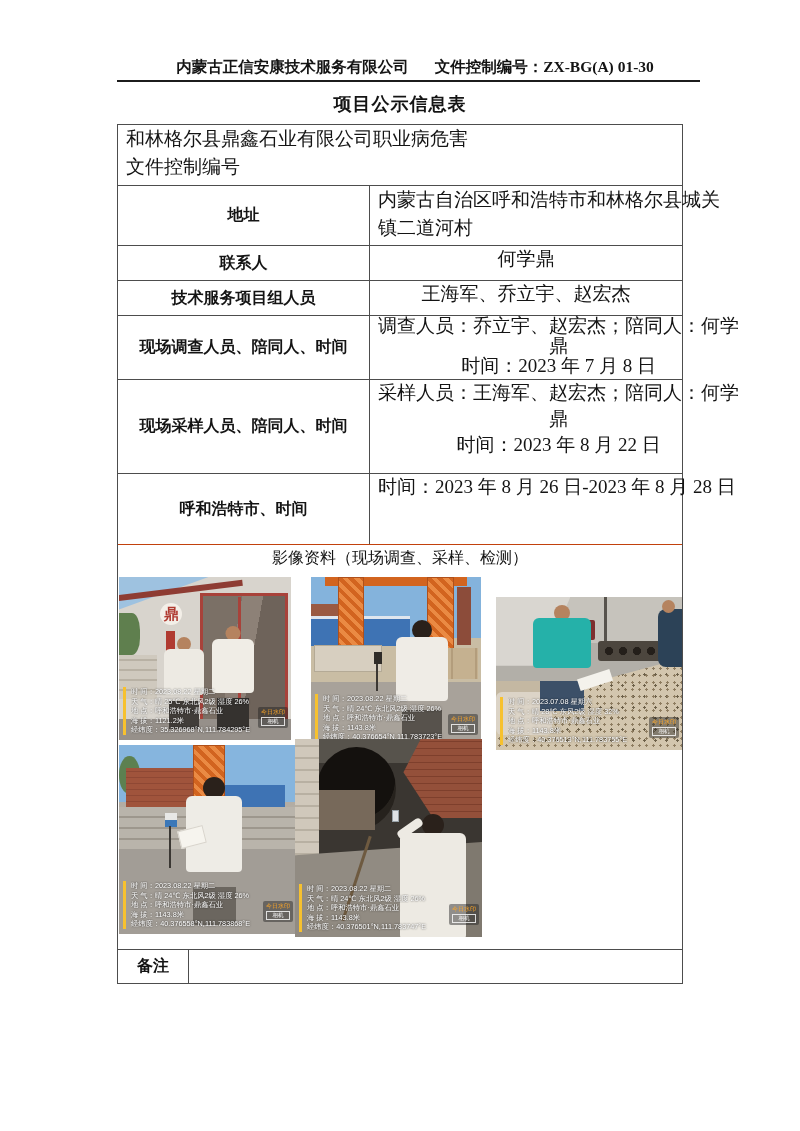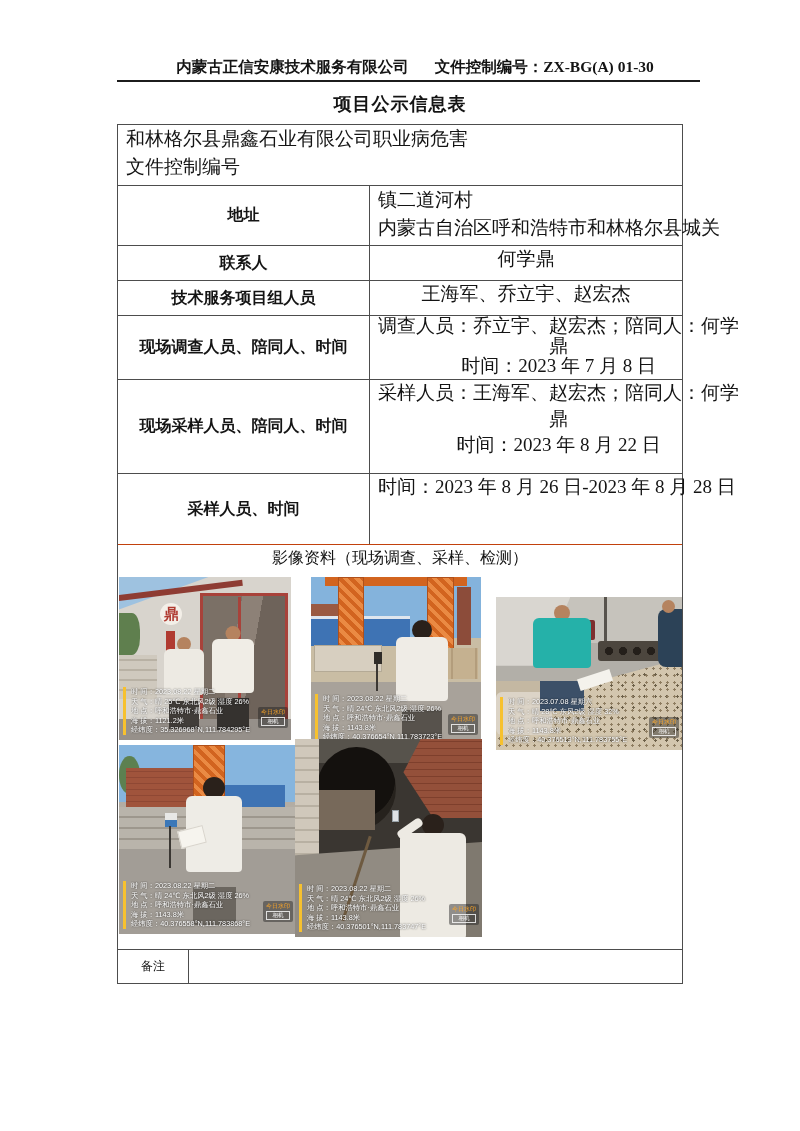--- a/index.html
+++ b/index.html
@@ -152,21 +152,21 @@
             clip-path:polygon(0 14%,100% 0,100% 100%,0 100%);}
   .s5-stick{left:32%;top:48%;width:3px;height:45%;background:#6e5a40;transform:rotate(18deg);}
   .s5-meter{left:52%;top:36%;width:7px;height:12px;background:#dfe3e6;border:1px solid #98a2a8;box-sizing:border-box;}
   .s5-arm{left:54%;top:43%;width:28px;height:9px;background:#edeae3;transform:rotate(-35deg);border-radius:4px;}
   .s5-man{left:56%;top:38%;width:66px;height:125px;}
   .s5-man .phead{width:22px;height:22px;background:#2a211b;}
   .s5-man .ptorso{top:19px;height:106px;background:#edeae3;}
   .s5-man .plegs{height:0;}
 
   
-  .remarks .tlabel{width:71px;flex:0 0 71px;font-weight:400;font-size:12px;}
+  .remarks .tlabel{width:71px;flex:0 0 71px;font-weight:700;font-size:16px;}
 </style>
 </head>
 <body>
 
 <div class="page">
 
   <div class="doc-header">
     <span>内蒙古正信安康技术服务有限公司</span><span class="gap"></span><span>文件控制编号：ZX-BG(A) 01-30</span>
   </div>
   <div class="header-rule"></div>
@@ -178,22 +178,22 @@
     <div class="trow" style="height:60px">
       <div class="tval left v28">
         <div>和林格尔县鼎鑫石业有限公司职业病危害</div>
         <div>文件控制编号</div>
       </div>
     </div>
 
     <div class="trow" style="height:60px">
       <div class="tlabel">地址</div>
       <div class="tval left v28">
+        <div>内蒙古自治区呼和浩特市和林格尔县城关</div>
         <div>镇二道河村</div>
-        <div>内蒙古自治区呼和浩特市和林格尔县城关</div>
       </div>
     </div>
 
     <div class="trow" style="height:35px">
       <div class="tlabel">联系人</div>
       <div class="tval center v26">
         <div>何学鼎</div>
       </div>
     </div>
 
@@ -216,21 +216,21 @@
     <div class="trow" style="height:94px">
       <div class="tlabel">现场采样人员、陪同人、时间</div>
       <div class="tval center v26">
         <div>采样人员：王海军、赵宏杰；陪同人：何学</div>
         <div>鼎</div>
         <div>时间：2023 年 8 月 22 日</div>
       </div>
     </div>
 
     <div class="trow" style="height:71px">
-      <div class="tlabel">采样人员、时间</div>
+      <div class="tlabel">呼和浩特市、时间</div>
       <div class="tval center v26">
         <div>时间：2023 年 8 月 26 日-2023 年 8 月 28 日</div>
       </div>
     </div>
 
     <div class="media">
       <div class="media-title">影像资料（现场调查、采样、检测）</div>
 
       <div class="photo ph1">
         <div class="art s1-sky"></div>

